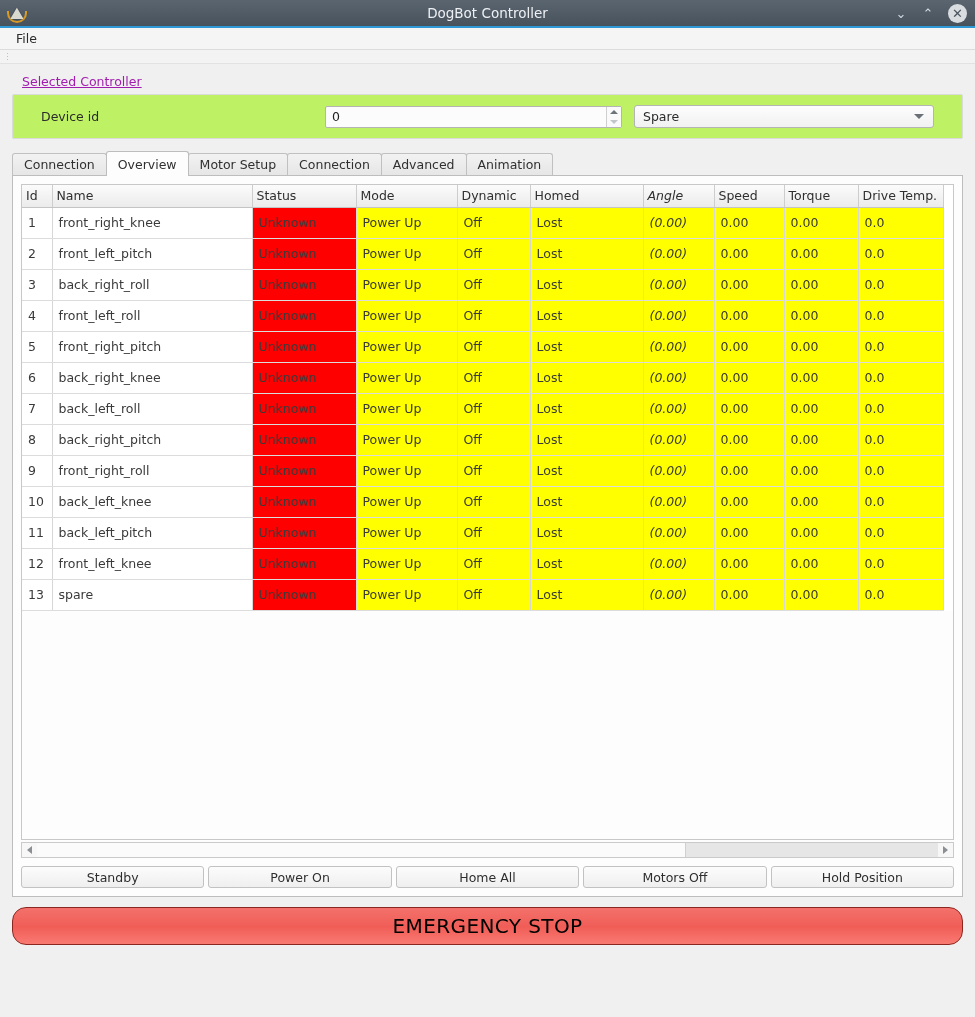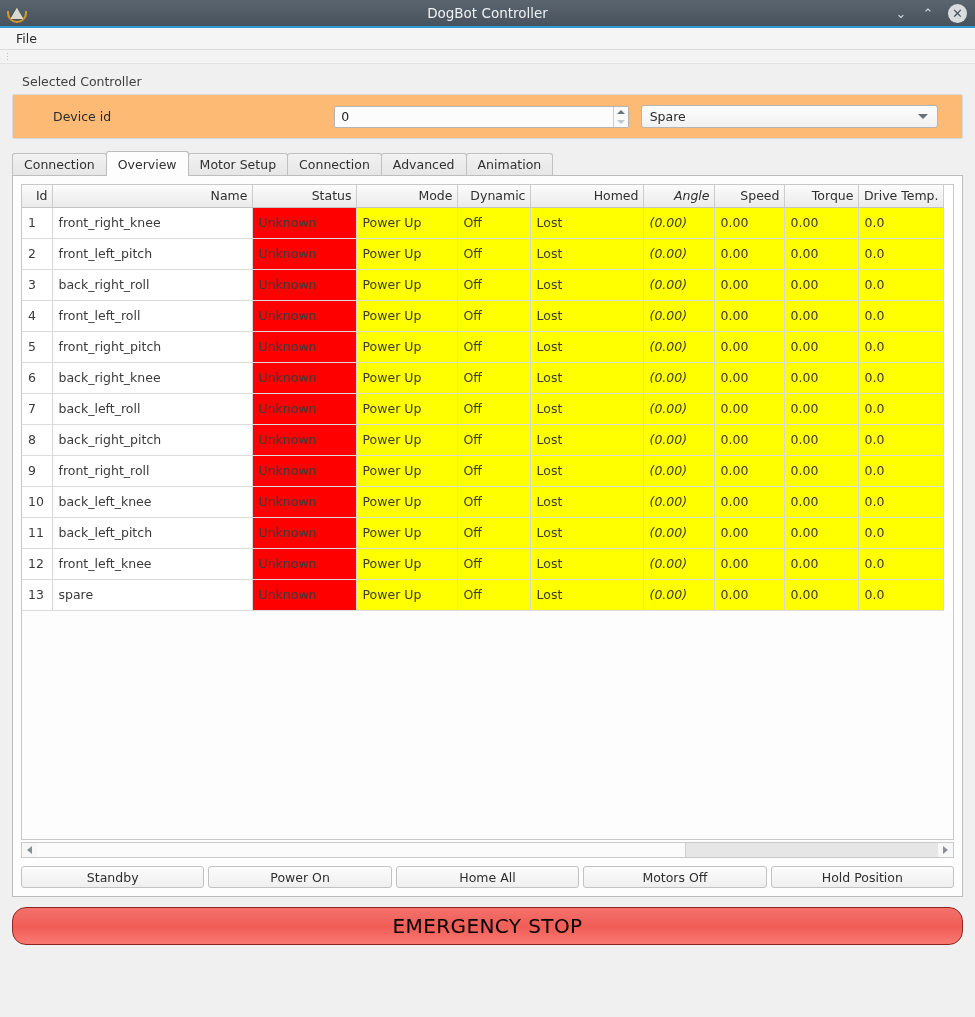--- a/index.html
+++ b/index.html
@@ -101,27 +101,28 @@
     background-size: 3px 3px;
     opacity: .85;
   }
 
   
   .content { padding: 0 12px; }
 
   .group-label {
     font-size: 12.5px;
     margin: 10px 0 5px 10px;
-    color: #404040;
+    color: #a21caf;
+    text-decoration: underline;
   }
   .groupbox {
     border: 1px solid #dadada;
-    background: #fdba74;
+    background: #bef264;
     border-radius: 2px;
-    padding: 10px 24px;
+    padding: 10px 12px;
     display: flex;
     align-items: center;
   }
   .dev-label {
     width: 300px;
     font-size: 12.5px;
     padding-left: 16px;
   }
 
   .spin {
@@ -237,21 +238,21 @@
     width: 921px;
     font-size: 12.5px;
   }
   table.motors th {
     height: 22px;
     background: linear-gradient(#fbfbfb, #ebebeb);
     border-right: 1px solid #cdcdcd;
     border-bottom: 1px solid #c4c4c4;
     font-weight: normal;
     color: #2f2f2f;
-    text-align: right;
+    text-align: left;
     padding: 0 4px;
     white-space: nowrap;
     overflow: hidden;
   }
   table.motors td {
     height: 31px;
     border-right: 1px solid #d7d7d7;
     border-bottom: 1px solid #dcdcdc;
     padding: 0 6px;
     white-space: nowrap;

